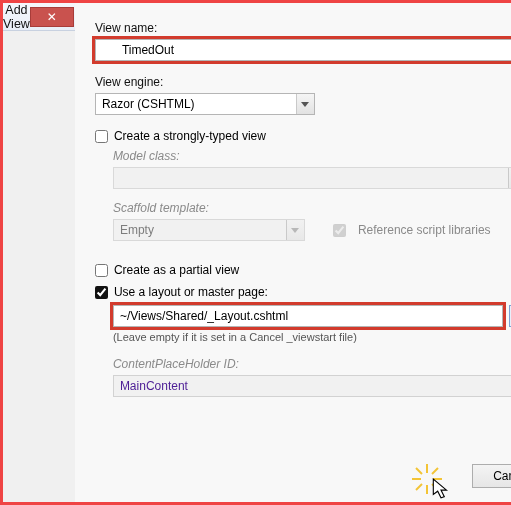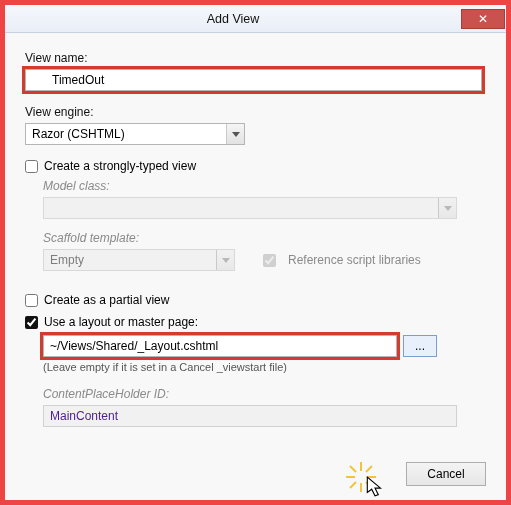--- a/index.html
+++ b/index.html
@@ -1,17 +1,17 @@
 <!DOCTYPE html>
 <html><head>
 <meta charset="utf-8">
 <style>
   * { box-sizing: border-box; margin: 0; padding: 0; }
   html, body { width: 511px; height: 505px; font-family: "Segoe UI", Tahoma, sans-serif; font-size: 12px; color: #000; background: #fff; }
-  .window { width: 511px; height: 505px; border: 5px solid #ef4444; background: #f0f0f0; display: flex; flex-direction: column; }
+  .window { width: 511px; height: 505px; border: 3px solid #ef4444; background: #f0f0f0; display: flex; flex-direction: row; }
   .titlebar { height: 28px; background: linear-gradient(#f5f7fb,#e9eef7); display: flex; align-items: center; border-bottom: 1px solid #c8d1e0; position: relative; }
   .titlebar .title { flex: 1; text-align: center; font-size: 12.5px; color: #111; }
   .titlebar .close { width: 44px; height: 20px; background: #c9524e; color: #fff; display: flex; align-items: center; justify-content: center; border: 1px solid #a83c39; border-radius: 0; margin-right: 1px; font-size: 12px; line-height: 1; }
   .client { flex: 1; background: #f8f8f8; padding: 18px 20px 10px 20px; position: relative; }
   .label { color: #111; margin-bottom: 4px; }
   .disabled-label { color: #8a8a8a; font-style: italic; }
   .textbox, .combo, .textbox-ro {
     width: 100%; height: 22px; border: 1px solid #b5b5b5; background: #fff;
     padding: 2px 6px; font-family: inherit; font-size: 12px; color: #000;
   }
@@ -113,21 +113,21 @@
     </div>
 
     <div class="checkbox-row" style="margin-top:8px;">
       <input type="checkbox" checked="" style="">
       <span>Use a layout or master page:</span>
     </div>
 
     <div class="indent" style="margin-top:4px;">
       <div class="layoutline">
         <div class="redbox" style="display:inline-block;">
-          <input class="textbox" style="width: 354px;" value="~/Views/Shared/_Layout.cshtml">
+          <input class="textbox" style="width: 390px;" value="~/Views/Shared/_Layout.cshtml">
         </div>
         <button class="browse-btn">
           <span>...</span>
         </button>
       </div>
       <div class="hint">(Leave empty if it is set in a Cancel _viewstart file)</div>
     </div>
 
     <div class="indent" style="margin-top:14px;">
       <div class="label disabled-label">ContentPlaceHolder ID:</div>

